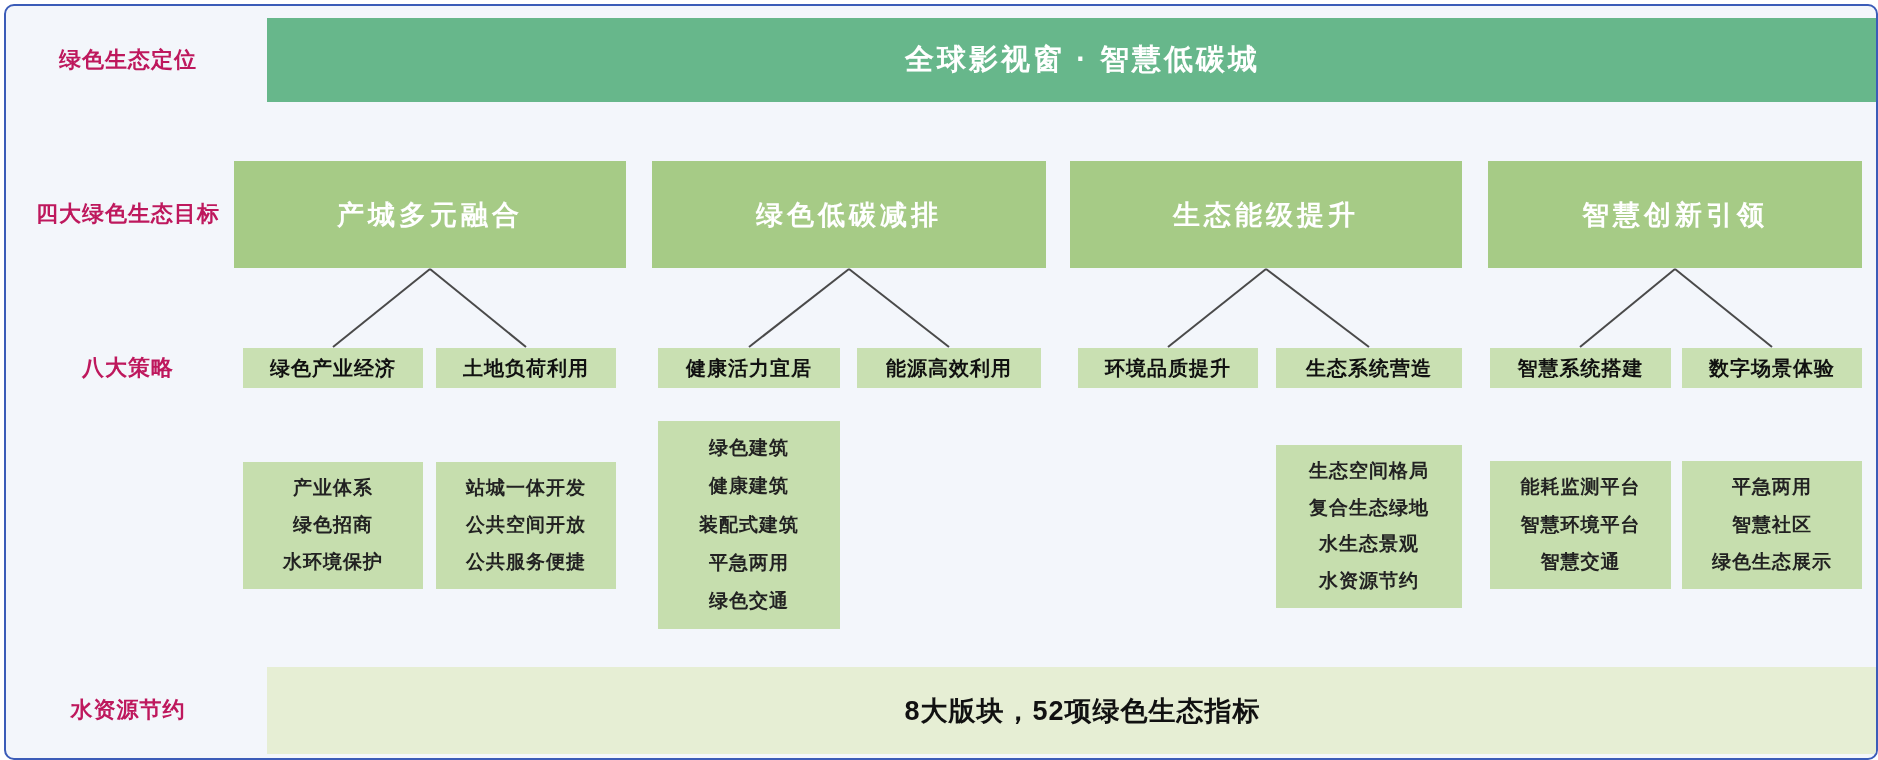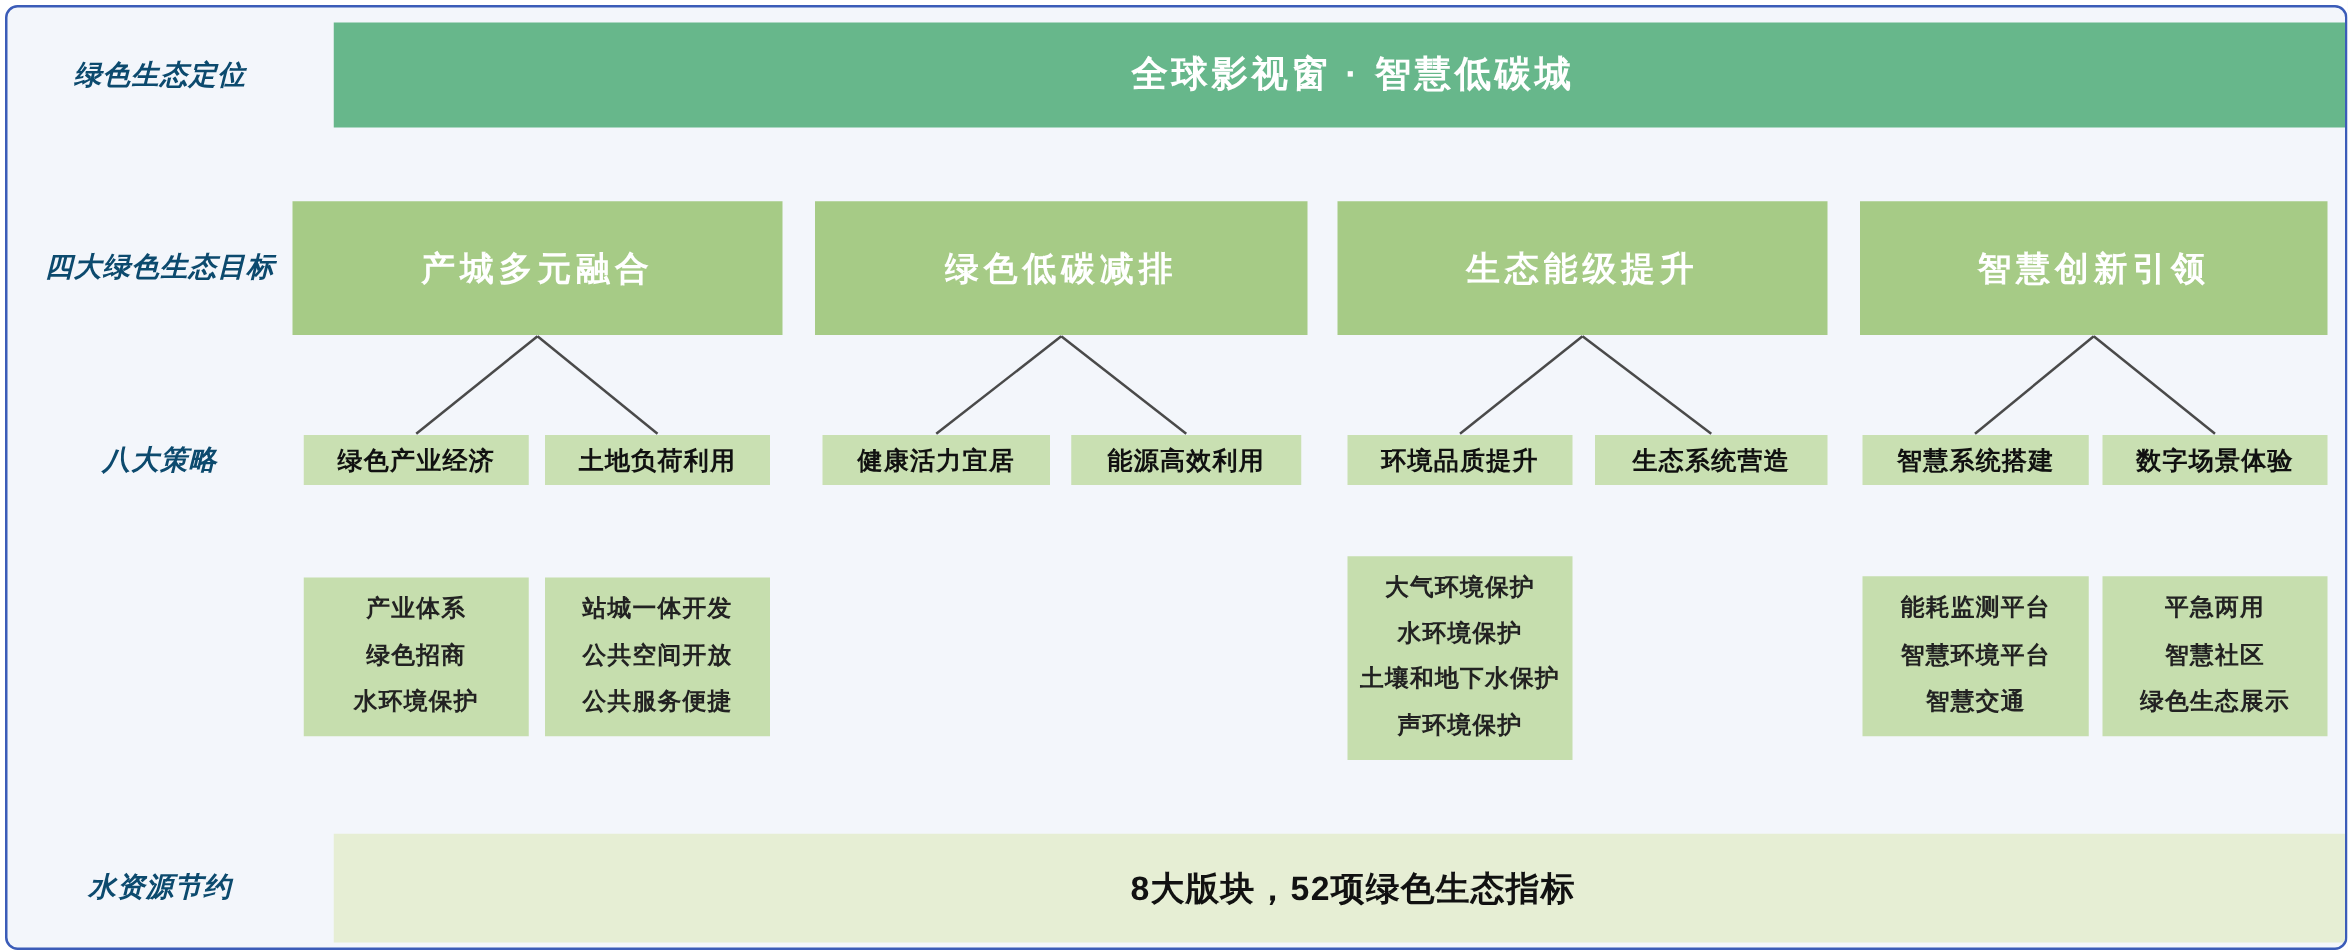--- a/index.html
+++ b/index.html
@@ -10,23 +10,22 @@
     background:#f3f6fb;
     border:2.5px solid #3b5cb8;
     border-radius:10px;
     overflow:hidden;
     font-family:"Liberation Sans","DejaVu Sans",sans-serif;
   }
   .row-label{
     position:absolute;left:0;width:244px;
     transform:translateY(-50%);
     text-align:center;
-    font-size:22px;font-weight:bold;color:#0c4a6e;
+    font-size:22px;font-weight:bold;color:#be185d;
     letter-spacing:1px;
-    font-style:italic;
   }
   .banner{
     position:absolute;left:225px;width:1631px;
     display:flex;align-items:center;justify-content:center;
     box-sizing:border-box;
     margin-left:36px;
   }
   .banner.top{
     top:12px;height:84px;
     background:#67b78b;
@@ -112,25 +111,32 @@
   <div class="detail-box col1 dA">
     <div>产业体系</div>
     <div>绿色招商</div>
     <div>水环境保护</div>
   </div>
   <div class="detail-box col2 dA">
     <div>站城一体开发</div>
     <div>公共空间开放</div>
     <div>公共服务便捷</div>
   </div>
-  <div class="detail-box col5 dC">
-    <div>大气环境保护</div>
-    <div>水环境保护</div>
-    <div>土壤和地下水保护</div>
-    <div>声环境保护</div>
+  <div class="detail-box col3 dB">
+    <div>绿色建筑</div>
+    <div>健康建筑</div>
+    <div>装配式建筑</div>
+    <div>平急两用</div>
+    <div>绿色交通</div>
+  </div>
+  <div class="detail-box col6 dC">
+    <div>生态空间格局</div>
+    <div>复合生态绿地</div>
+    <div>水生态景观</div>
+    <div>水资源节约</div>
   </div>
   <div class="detail-box col7 dD">
     <div>能耗监测平台</div>
     <div>智慧环境平台</div>
     <div>智慧交通</div>
   </div>
   <div class="detail-box col8 dD">
     <div>平急两用</div>
     <div>智慧社区</div>
     <div>绿色生态展示</div>

